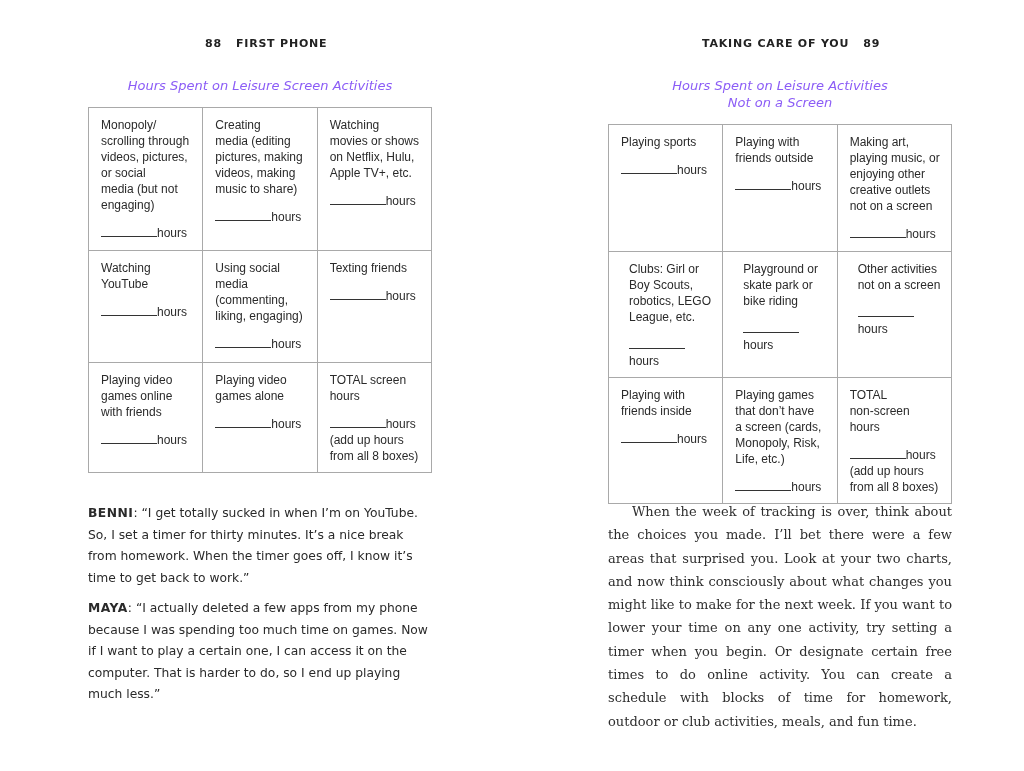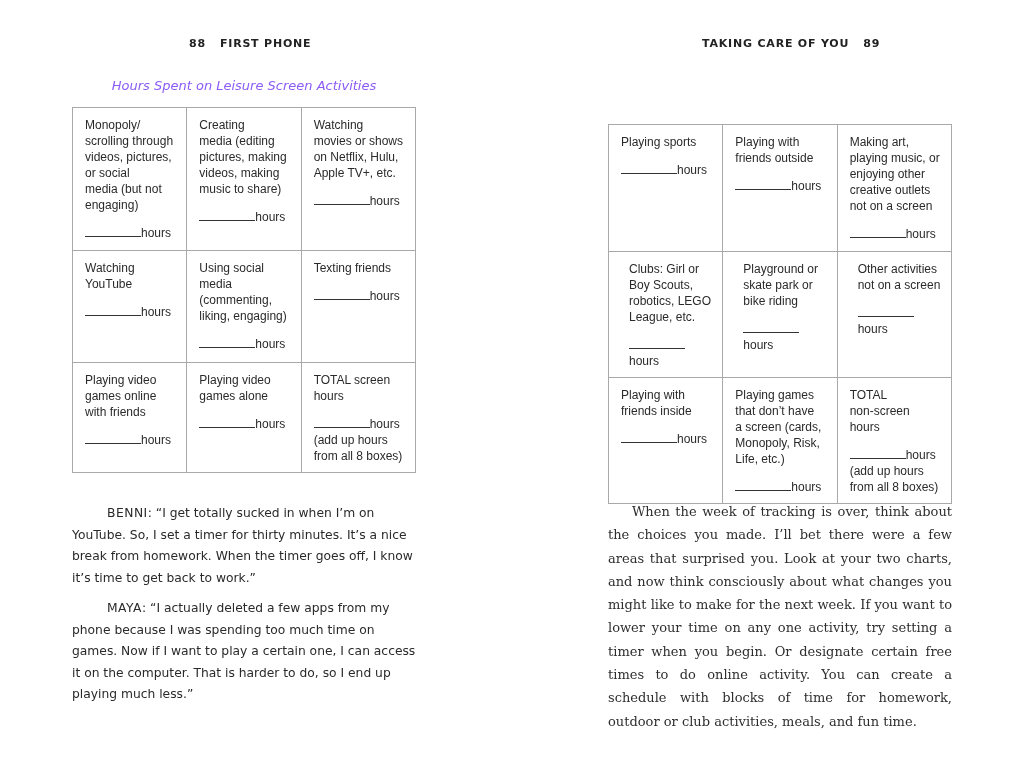--- a/index.html
+++ b/index.html
@@ -1,18 +1,18 @@
 <!DOCTYPE html>
 <html><head>
 <meta charset="utf-8">
 <style>
   html, body { margin:0; padding:0; background:#ffffff; }
   body { width:1024px; height:771px; position:relative; overflow:hidden; color:#1e1e1e; }
   .page { position:absolute; top:0; height:771px; }
-  .page.left { left:0; width:512px; }
+  .page.left { left:16px; width:512px; }
   .page.right { left:512px; width:512px; }
   .running-head {
     position:absolute; top:37px; font-family:"DejaVu Sans", sans-serif; font-weight:bold;
     font-size:11px; letter-spacing:0.8px; color:#222;
   }
   .left .running-head { left:189px; }
   .right .running-head { left:190px; }
   .running-head .gap { display:inline-block; width:14px; }
   .table-title {
     position:absolute; font-family:"DejaVu Sans", sans-serif; font-style:italic;
@@ -35,21 +35,21 @@
   .right table.grid tr.r1 td { height:109px; }
   .right table.grid tr.r2 td { height:94px;padding-left:20px; }
   .right table.grid tr.r3 td { height:104px; }
   .cell-label { display:block; white-space:pre-line; }
   .hours-line { display:block; margin-top:12px; }
   .blank { display:inline-block; width:56px; border-bottom:1px solid #333; height:11px; vertical-align:baseline; }
   .note { display:block; white-space:pre-line; }
   .quotes { position:absolute; left:72px; top:503px; width:345px; font-family:"DejaVu Sans", sans-serif;
     font-size:12.3px; line-height:21.5px; color:#2a2a2a; }
   .quote { margin:0 0 9px 0; }
-  .speaker { font-weight:normal; letter-spacing:0.5px;margin-left:35px; }
+  .speaker { font-weight:bold; letter-spacing:0.5px; }
   .body-text { position:absolute; left:96px; top:500px; width:344px; font-family:"DejaVu Serif", serif;
     font-size:13px; line-height:23.3px; color:#2e2e2e; text-align:justify; text-indent:24px; margin:0; }
 </style>
 </head>
 <body>
 
 <div class="page left">
   <div class="running-head">
     <span>88</span><span class="gap"></span><span>FIRST PHONE</span>
   </div>
@@ -125,20 +125,24 @@
   <div class="quotes">
     <p class="quote"><span class="speaker">BENNI</span><span>: “I get totally sucked in when I’m on YouTube. So, I set a timer for thirty minutes. It’s a nice break from homework. When the timer goes off, I know it’s time to get back to work.”</span></p>
     <p class="quote"><span class="speaker">MAYA</span><span>: “I actually deleted a few apps from my phone because I was spending too much time on games. Now if I want to play a certain one, I can access it on the computer. That is harder to do, so I end up playing much less.”</span></p>
   </div>
 </div>
 
 <div class="page right">
   <div class="running-head">
     <span>TAKING CARE OF YOU</span><span class="gap"></span><span>89</span>
   </div>
+  <div class="table-title">
+    <div>Hours Spent on Leisure Activities</div>
+    <div>Not on a Screen</div>
+  </div>
   <table class="grid">
     <tbody id="right-tbody">
         <tr class="r1">
           <td>
             <span class="cell-label">Playing sports</span>
             <span class="hours-line"><span class="blank"></span><span>hours</span></span>
           </td>
           <td>
             <span class="cell-label">Playing with
 friends outside</span>

